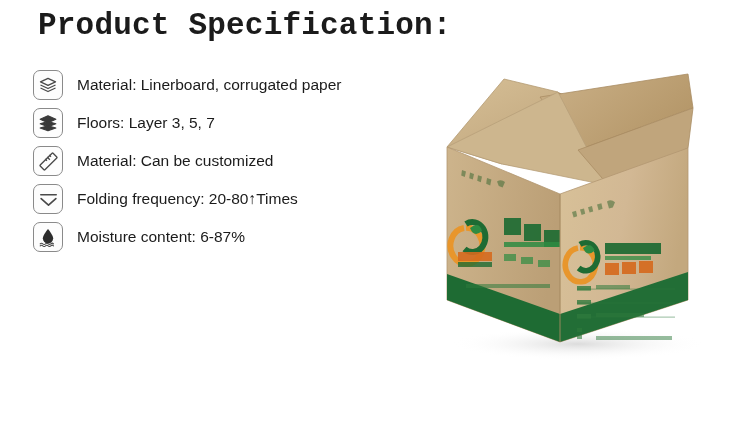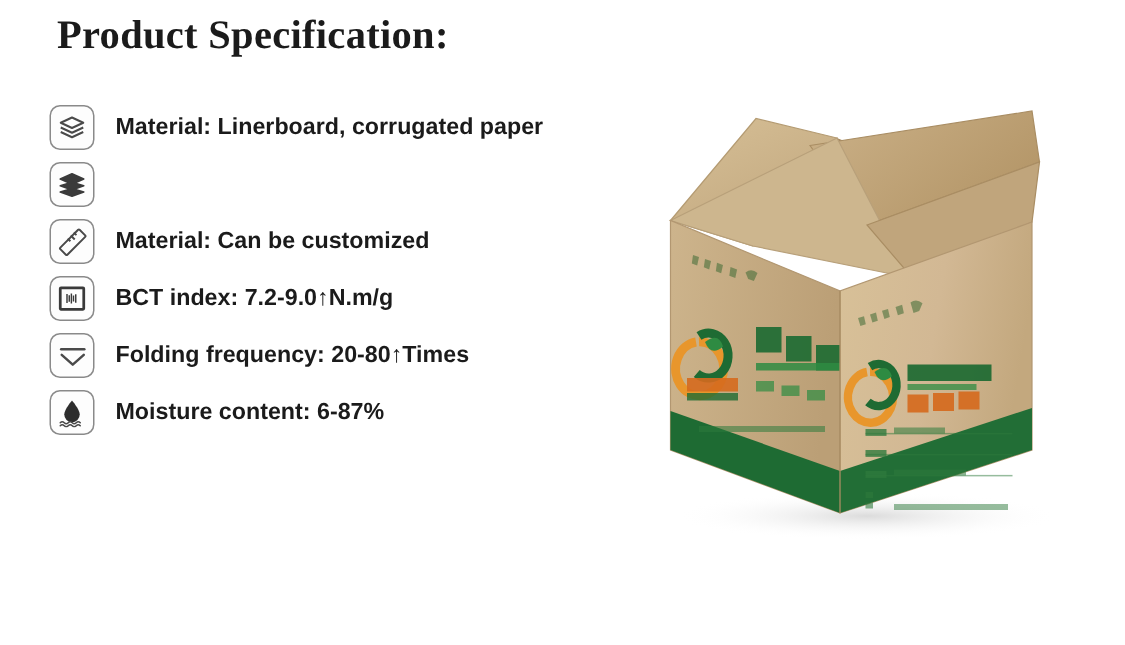--- a/index.html
+++ b/index.html
@@ -20,26 +20,26 @@
     width: 750px;
     height: 430px;
     background: #ffffff;
   }
 
   
   #spec-title {
     position: absolute;
     left: 38px;
     top: 8px;
-    font-size: 27px;
+    font-size: 31px;
     font-weight: bold;
     color: #1b1b1b;
     letter-spacing: 0.2px;
     white-space: nowrap;
-    font-family: Liberation Serif, serif;
+    font-family: Liberation Mono, monospace;
   }
 
   
   #spec-list {
     position: absolute;
     left: 33px;
     top: 66px;
     width: 400px;
   }
   .spec-row {
@@ -60,21 +60,20 @@
     align-items: center;
     justify-content: center;
     margin-right: 14px;
   }
   .spec-icon svg { display: block; }
   .spec-text {
     font-size: 15.5px;
     color: #1b1b1b;
     white-space: nowrap;
     font-family: "Liberation Sans", sans-serif;
-    font-weight: bold;
   }
   .spec-text sup {
     font-size: 10px;
     vertical-align: super;
     line-height: 0;
   }
 
   
   #product-photo {
     position: absolute;
@@ -114,47 +113,36 @@
     <div class="spec-row">
       <span class="spec-icon">
         <svg width="20" height="20" viewBox="0 0 24 24">
           <g stroke="#3a3a3a" stroke-width="1.3" stroke-linejoin="round">
             <path d="M12 3.4 L21.4 7.6 L12 11.8 L2.6 7.6 Z" fill="#3a3a3a"></path>
             <path d="M12 10.2 L21.4 13.0 L12 16.4 L2.6 13.0 Z" fill="#3a3a3a"></path>
             <path d="M12 15.2 L21.4 18.0 L12 21.4 L2.6 18.0 Z" fill="#3a3a3a"></path>
           </g>
         </svg>
       </span>
+      <span class="spec-text">Floors: Layer 3,  5,  7</span>
     </div>
 
     <div class="spec-row">
       <span class="spec-icon">
         <svg width="21" height="21" viewBox="0 0 24 24">
           <g fill="none" stroke="#4a4a4a" stroke-width="1.5" stroke-linejoin="round">
             <rect x="1.6" y="8.2" width="20.8" height="7.6" rx="0.8" transform="rotate(-45 12 12)"></rect>
             <path d="M8.6 7.0 l2.0 2.0 M10.9 4.7 l3.0 3.0 M13.2 2.4 l2.0 2.0" transform="translate(-0.4 2.2)"></path>
           </g>
         </svg>
       </span>
       <span class="spec-text">Material: Can be customized</span>
     </div>
 
 
-    <div class="spec-row">
-      <span class="spec-icon">
-        <svg width="20" height="20" viewBox="0 0 24 24">
-          <rect x="2.6" y="3.4" width="18.8" height="17.2" rx="0.6" fill="none" stroke="#3a3a3a" stroke-width="2.2"></rect>
-          <rect x="6.2" y="6.4" width="11.6" height="11.2" fill="#ffffff"></rect>
-          <g stroke="#3a3a3a" stroke-width="1.15">
-            <path d="M8.0 8.4 v7.2 M9.8 9.4 v5.2 M11.5 8.0 v8.0 M13.2 9.6 v4.8 M15.0 8.6 v6.8"></path>
-          </g>
-        </svg>
-      </span>
-      <span class="spec-text">BCT index: 7.2-9.0↑N.m/g</span>
-    </div>
 
     <div class="spec-row">
       <span class="spec-icon">
         <svg width="21" height="21" viewBox="0 0 24 24">
           <g fill="none" stroke="#4a4a4a" stroke-width="1.9" stroke-linecap="round" stroke-linejoin="round">
             <path d="M3.2 6.6 H20.8"></path>
             <path d="M3.6 11.0 L12 18.4 L20.4 11.0"></path>
           </g>
         </svg>
       </span>

